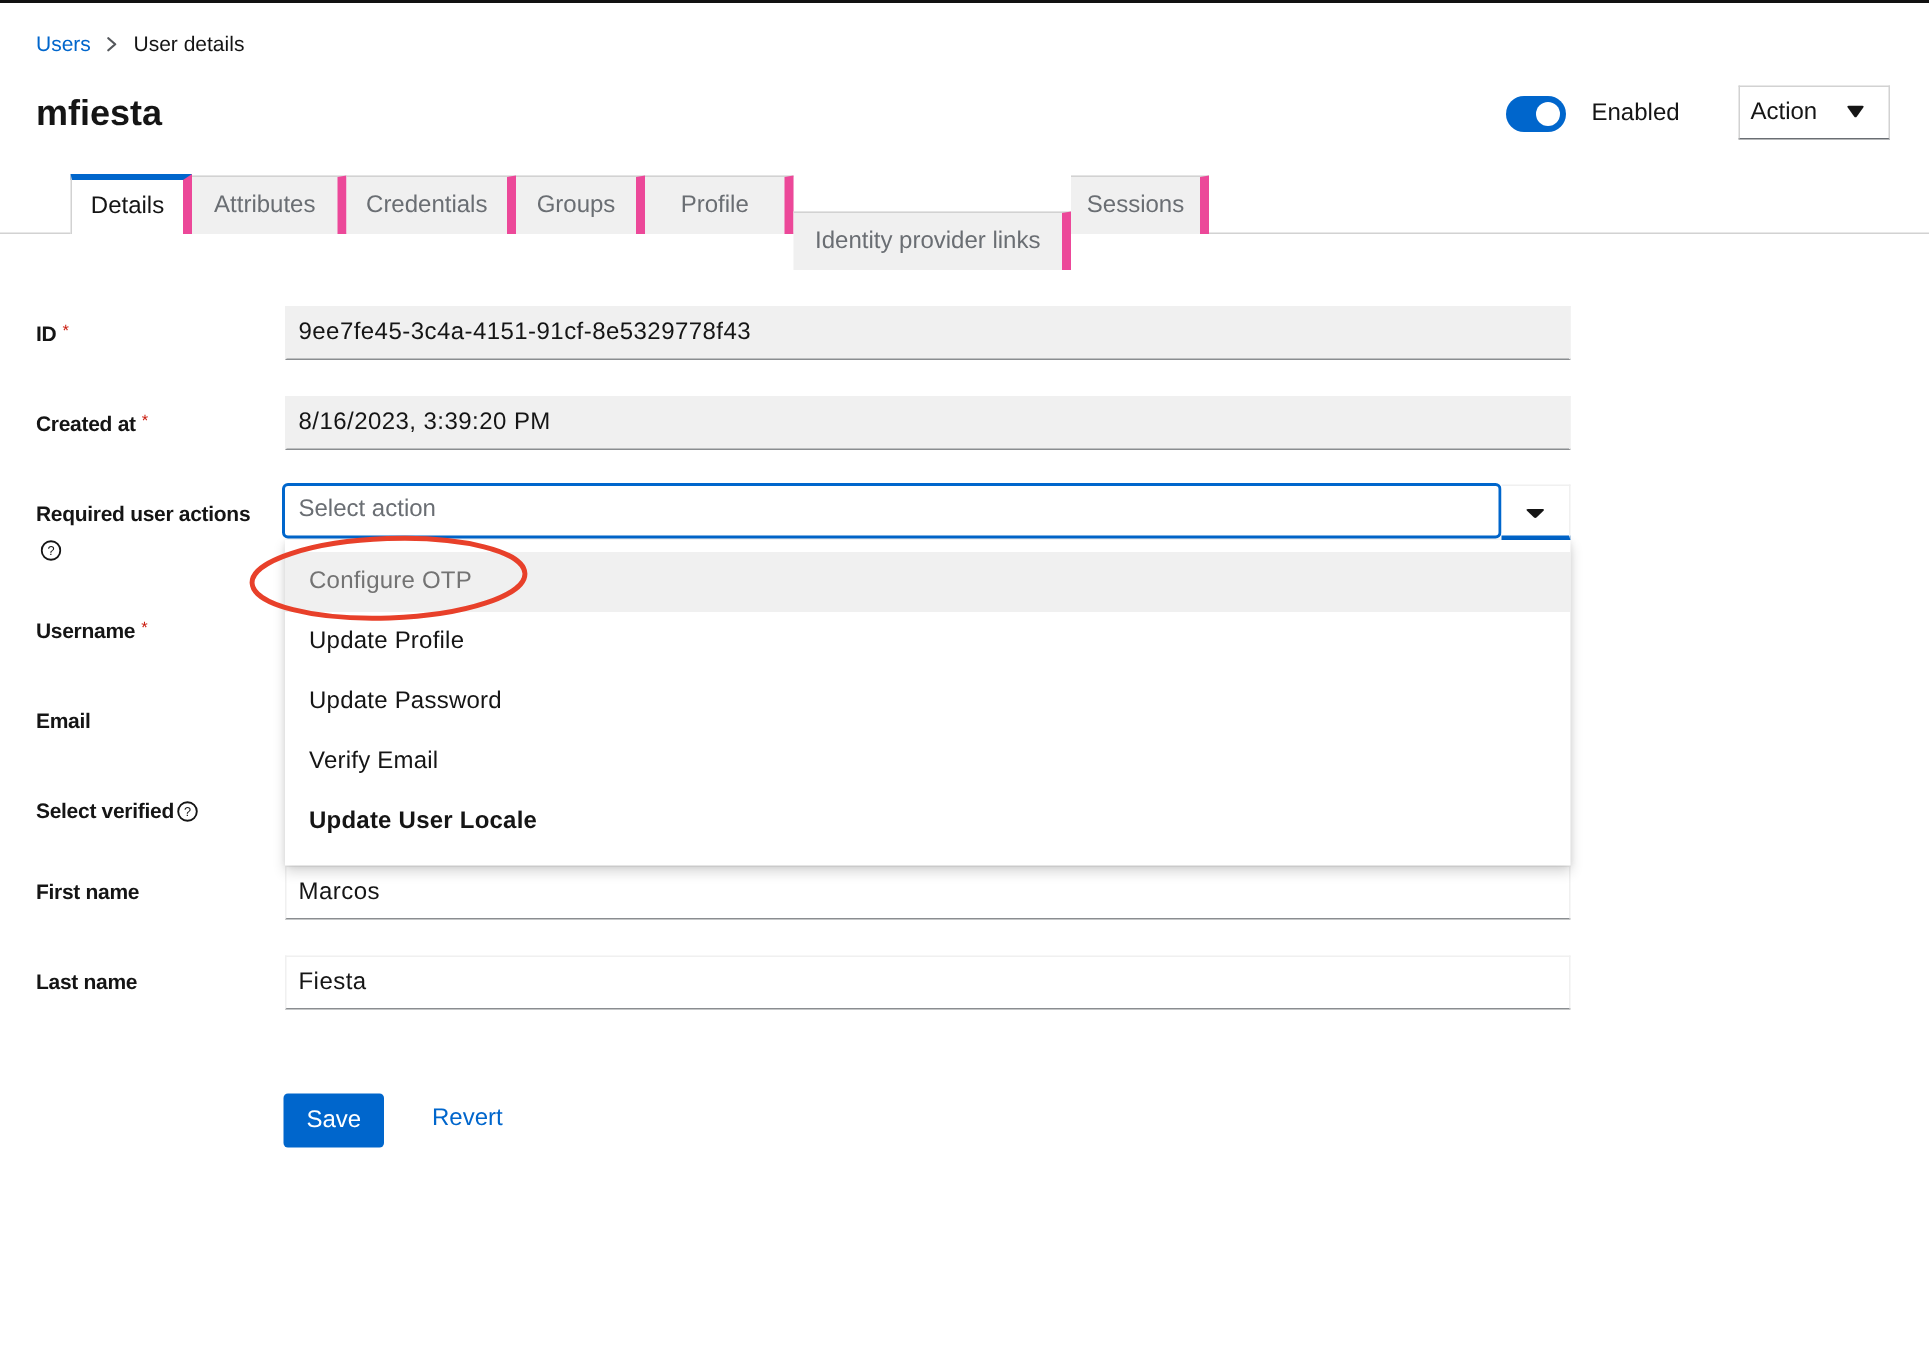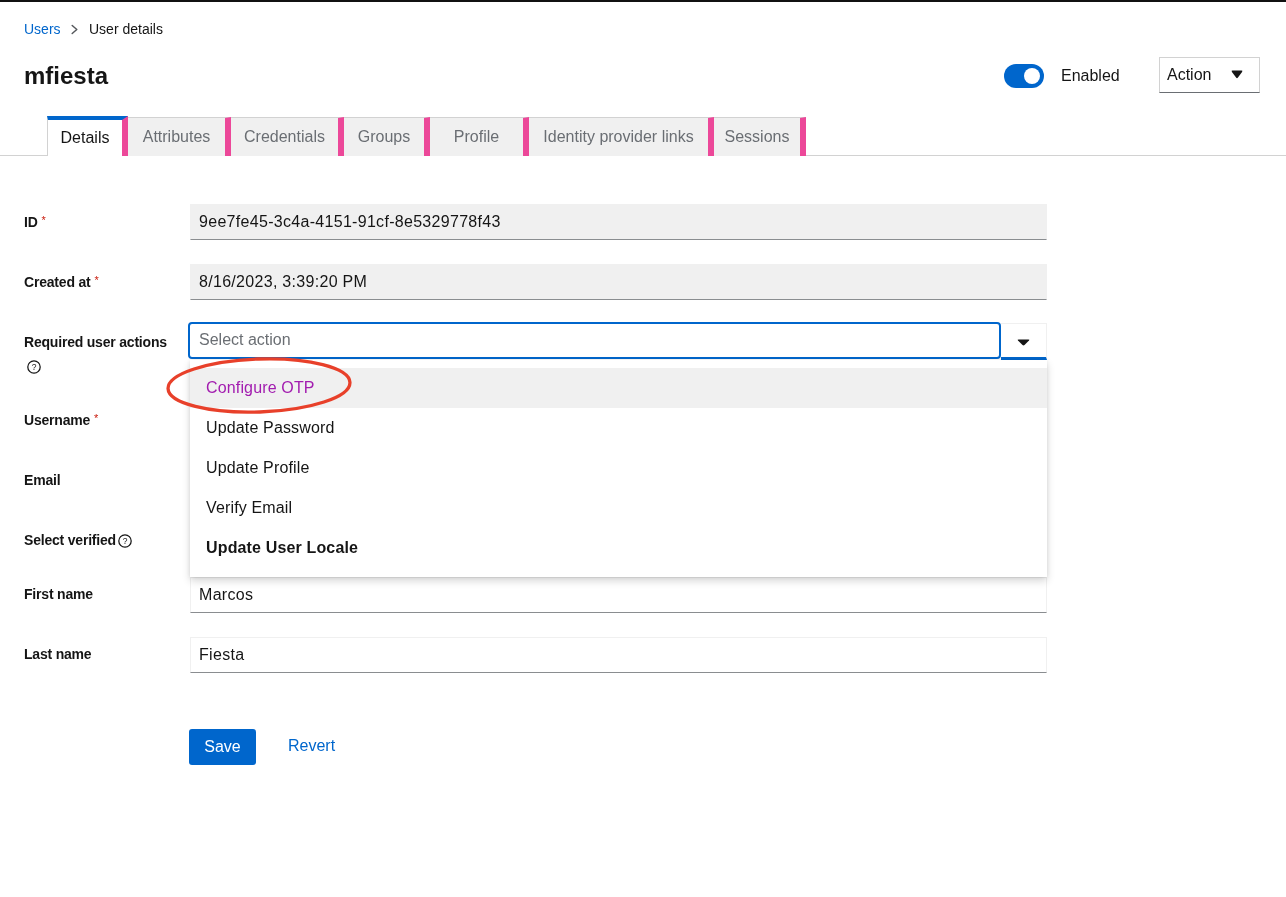--- a/index.html
+++ b/index.html
@@ -39,21 +39,21 @@
       <path fill="#151515" d="M1.6 0.5 H11.4 Q13 0.5 12 1.9 L7.5 7.6 Q6.5 8.8 5.5 7.6 L1 1.9 Q0 0.5 1.6 0.5 Z"></path>
     </svg>
 
   <div class="abs" style="left:0;top:117px;width:1286px;height:39px;border-bottom:1px solid #d2d2d2;"></div>
   <div class="abs" style="left:47px;top:117px;height:39px;">
     <div class="tab" style="position:relative;top:-1px;background:#fff;border-top:4px solid #0066cc;border-left:1px solid #d2d2d2;color:#151515;height:40px;line-height:35px;width:81px;">Details</div>
     <div class="tab" style="width:103px;">Attributes</div>
     <div class="tab" style="width:113px;">Credentials</div>
     <div class="tab" style="width:86px;">Groups</div>
     <div class="tab" style="width:99px;">Profile</div>
-    <div class="tab" style="width:185px;">Identity provider links</div>
+    <div class="tab" style="width:185px;margin-top:24px;">Identity provider links</div>
     <div class="tab" style="width:92px;">Sessions</div>
   </div>
 
   <div class="abs lbl" style="left:24px;top:212px;">ID<span class="req">*</span></div>
   <div class="abs lbl" style="left:24px;top:272px;">Created at<span class="req">*</span></div>
   <div class="abs lbl" style="left:24px;top:332px;">Required user actions</div>
   <svg class="abs" style="left:27px;top:360px;" width="14" height="14" viewBox="0 0 14 14">
     <circle cx="7" cy="7" r="6.2" fill="none" stroke="#151515" stroke-width="1.25"></circle>
     <text x="7" y="10" font-size="8.5" fill="#151515" text-anchor="middle" font-family="Liberation Sans">?</text>
   </svg>
@@ -75,23 +75,23 @@
 
   <div class="abs" style="left:188px;top:322px;width:813px;height:37px;border:2px solid #0066cc;border-radius:4px;background:#fff;"></div>
   <div class="abs" style="left:199px;top:322px;height:37px;line-height:36px;font-size:16px;color:#6a6e73;">Select action</div>
   <div class="abs" style="left:1001px;top:323px;width:46px;height:37px;background:#fff;border-top:1px solid #f0f0f0;border-right:1px solid #f0f0f0;border-bottom:3px solid #0066cc;"></div>
   <svg class="abs" style="left:1017px;top:339px;" width="13" height="7" viewBox="0 0 13 9" preserveAspectRatio="none">
       <path fill="#151515" d="M1.6 0.5 H11.4 Q13 0.5 12 1.9 L7.5 7.6 Q6.5 8.8 5.5 7.6 L1 1.9 Q0 0.5 1.6 0.5 Z"></path>
     </svg>
 
   <div class="abs" style="left:190px;top:360px;width:857px;height:217px;background:#fff;box-shadow:0 4px 8px 0 rgba(3,3,3,0.16), 0 0 4px 0 rgba(3,3,3,0.08);">
     <div style="height:8px;"></div>
-    <div style="height:40px;line-height:40px;font-size:16px;letter-spacing:0.15px;color:#a21caf;padding-left:16px;background:#f0f0f0;">Configure OTP</div>
+    <div style="height:40px;line-height:40px;font-size:16px;letter-spacing:0.15px;color:#737373;padding-left:16px;background:#f0f0f0;">Configure OTP</div>
+    <div style="height:40px;line-height:40px;font-size:16px;letter-spacing:0.15px;color:#151515;padding-left:16px;">Update Profile</div>
     <div style="height:40px;line-height:40px;font-size:16px;letter-spacing:0.15px;color:#151515;padding-left:16px;">Update Password</div>
-    <div style="height:40px;line-height:40px;font-size:16px;letter-spacing:0.15px;color:#151515;padding-left:16px;">Update Profile</div>
     <div style="height:40px;line-height:40px;font-size:16px;letter-spacing:0.15px;color:#151515;padding-left:16px;">Verify Email</div>
     <div style="height:40px;line-height:40px;font-size:16px;letter-spacing:0.15px;color:#151515;padding-left:16px;font-weight:bold;">Update User Locale</div>
   </div>
 
   <svg class="abs" style="left:160px;top:350px;" width="212" height="75" viewBox="0 0 212 75">
     <ellipse cx="99" cy="35.5" rx="91" ry="26.5" fill="none" stroke="#e8402a" stroke-width="3.3" transform="rotate(-2 99 35.5)"></ellipse>
   </svg>
 
   <div class="abs" style="left:189px;top:729px;width:67px;height:36px;background:#0066cc;border-radius:3px;color:#fff;font-size:16px;text-align:center;line-height:36px;">Save</div>
   <div class="abs" style="left:288px;top:737px;font-size:16px;color:#0066cc;line-height:18px;">Revert</div>

